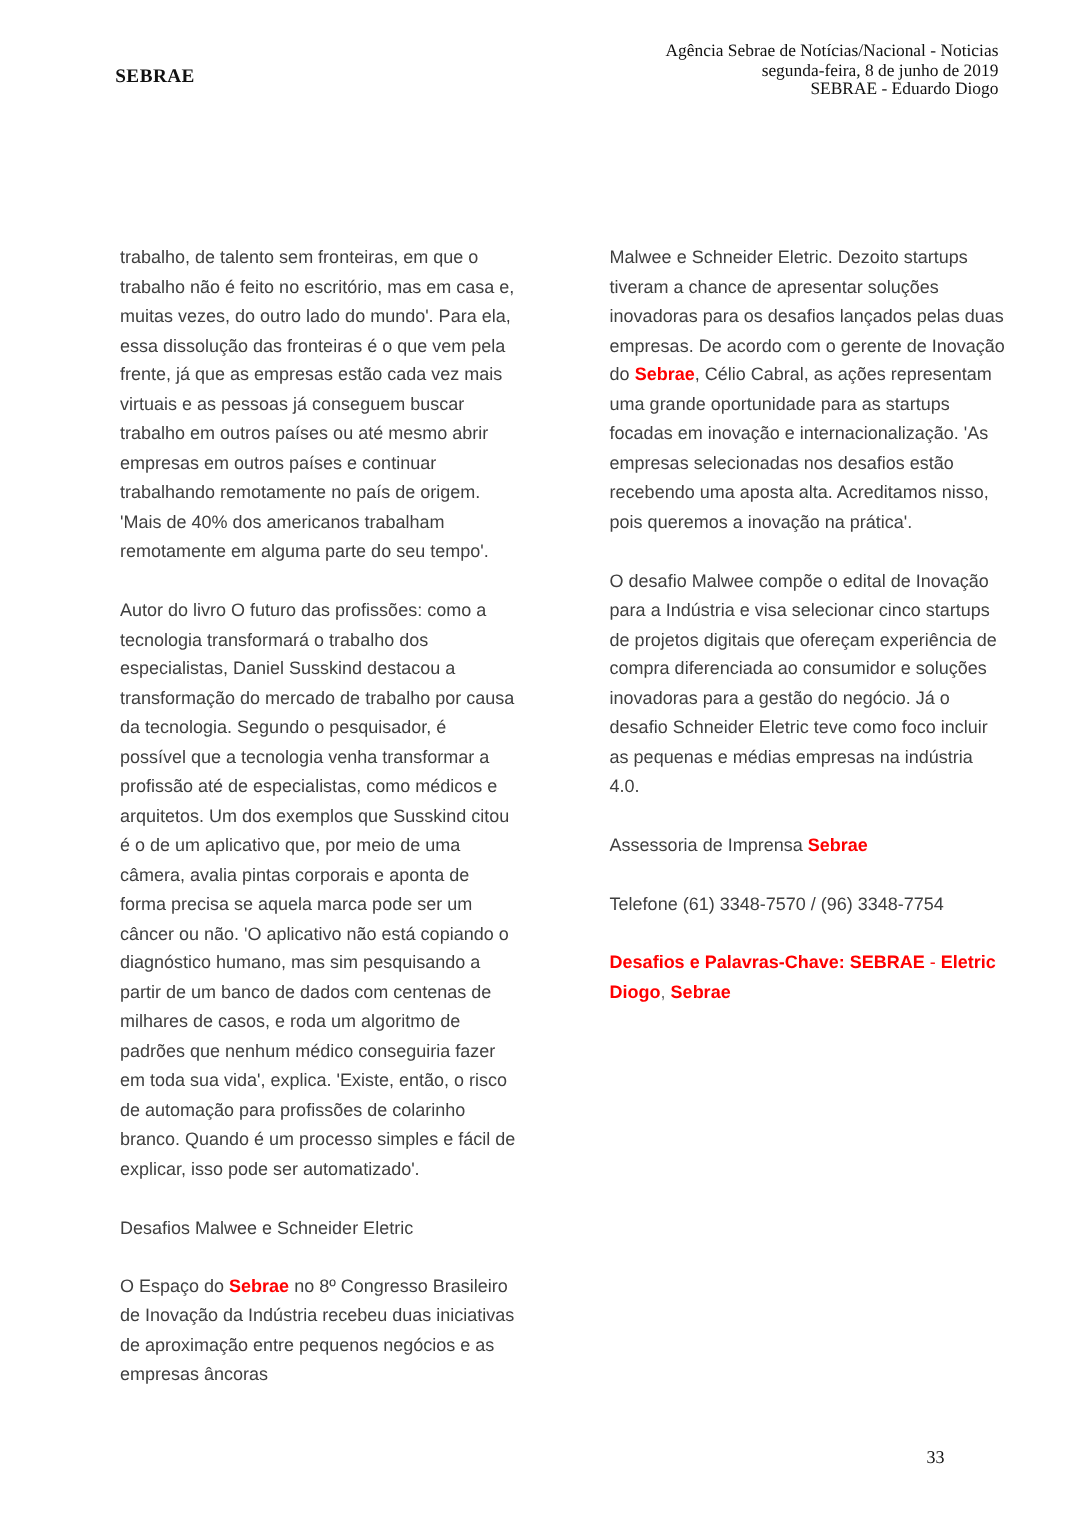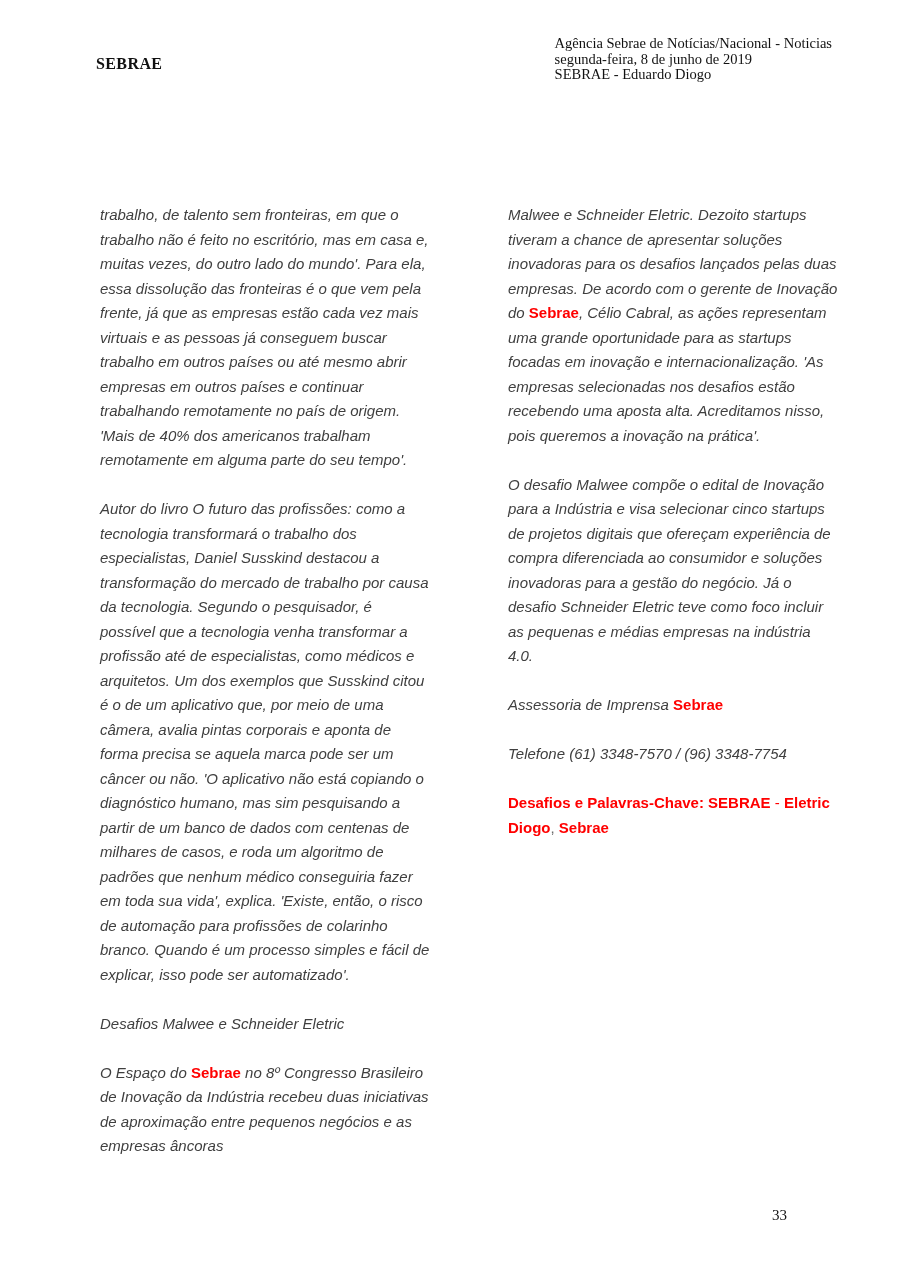--- a/index.html
+++ b/index.html
@@ -23,21 +23,21 @@
     font-weight: bold;
     font-size: 16px;
     letter-spacing: 0.4px;
     color: var(--header-text, #111);
     white-space: nowrap;
   }
   .header-meta {
     position: absolute;
     top: 36px;
     right: 68px;
-    text-align: left;
+    text-align: right;
     font-family: "Liberation Serif", serif;
     font-size: 14.5px;
     line-height: 15.6px;
     color: var(--header-text, #111);
   }
   .columns {
     position: absolute;
     left: 100px;
     top: 203px;
     width: 738px;
@@ -49,21 +49,21 @@
     font-size: 15px;
     line-height: 24.5px;
     color: var(--body-text, #3f3f3f);
   }
   .para {
     margin: 0 0 24.5px 0;
   }
   .para:last-child {
     margin-bottom: 0;
   }
-  .seg-n  { color: var(--body-text, #3f3f3f); font-style: italic; }
+  .seg-n  { color: var(--body-text, #3f3f3f); }
   .seg-rb { color: var(--accent-red, #ff0000); font-weight: bold; }
   .seg-r  { color: var(--accent-red, #ff0000); }
   .seg-g  { color: var(--separator-gray, #6b6b6b); }
   .pagenum {
     position: absolute;
     left: 772px;
     top: 1207px;
     font-family: "Liberation Serif", serif;
     font-size: 15px;
     color: var(--header-text, #111);

